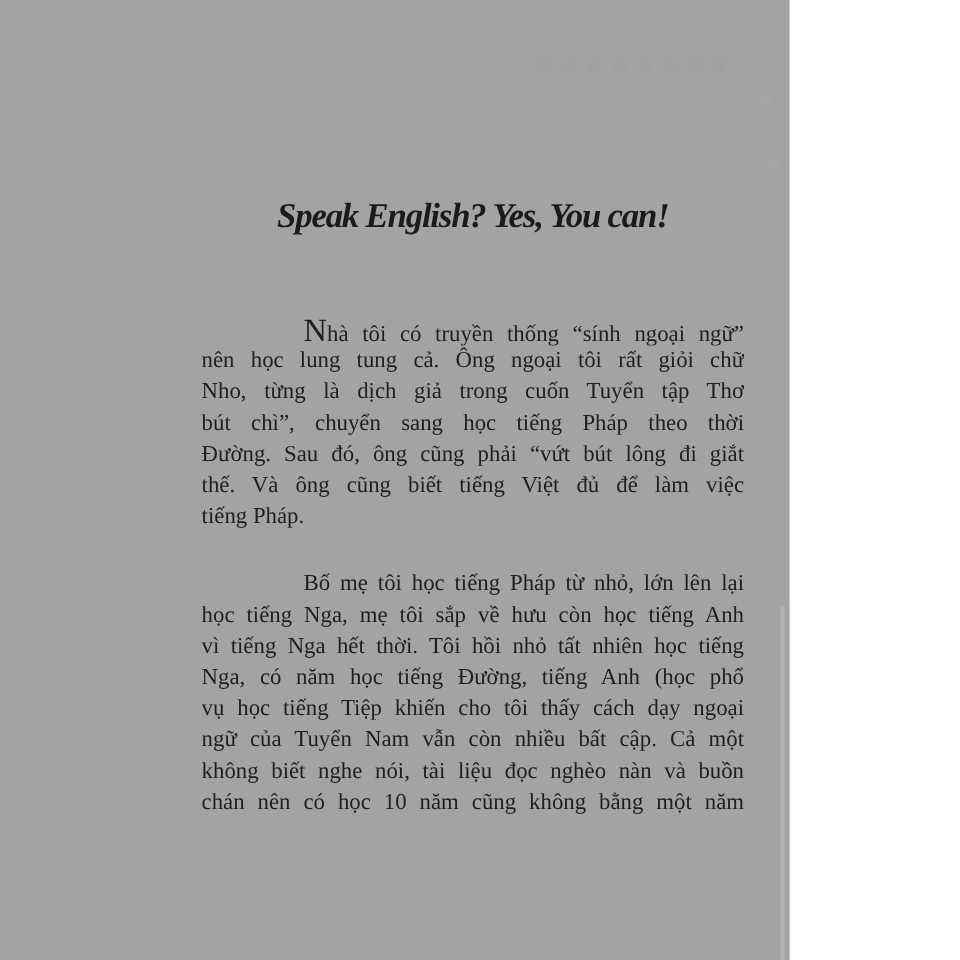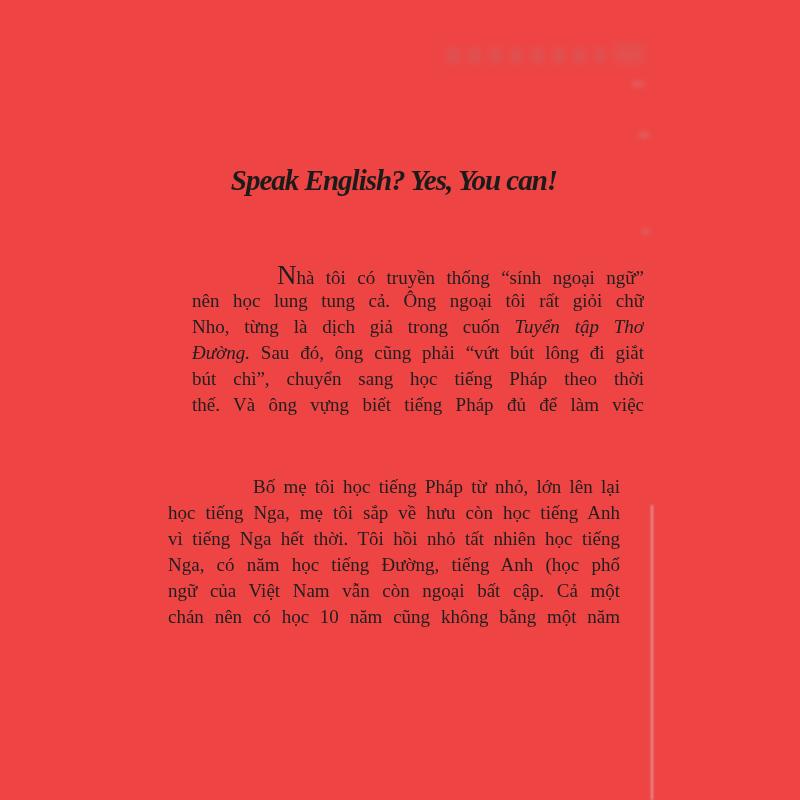--- a/index.html
+++ b/index.html
@@ -1,45 +1,45 @@
 <!DOCTYPE html>
 <html lang="vi"><head>
 <meta charset="utf-8">
 <style>
   html,body{margin:0;padding:0;background:#ffffff;}
   .screen{
-    position:relative;width:800px;height:800px;background:#ef4444;overflow:hidden;
+    position:relative;width:658px;height:800px;background:#a3a3a3;overflow:hidden;
     font-family:"Liberation Serif", serif;
   }
   
   .title{
     position:absolute;left:168px;top:164px;width:452px;margin:0;
     text-align:center;
     font-family:"Liberation Serif", serif;
     font-style:italic;font-weight:700;
     font-size:29px;line-height:32px;letter-spacing:-1px;
     color:#1b1b1b;
   }
   
   .para{
     position:absolute;left:168px;width:452px;color:#1f1f1f;
     font-family:"Liberation Serif", serif;
     font-size:19px;
   }
-  .p1{top:262px;margin-left:24px;}
+  .p1{top:262px;}
   .p2{top:474px;}
   .line{
     height:26px;line-height:26px;overflow:hidden;
     text-align:justify;text-align-last:justify;
     text-justify:inter-word;
   }
   .line.last{text-align-last:left;}
   .line.indent{padding-left:85px;}
   .dropcap{font-size:27px;line-height:26px;}
-  .em{font-style:italic;}
+  .em{}
   
   .smudge-top{
     position:absolute;left:447px;top:47px;width:158px;height:17px;
     background:repeating-linear-gradient(90deg,#8f8f8f 0 13px,transparent 13px 21px);
     filter:blur(3px);opacity:.16;
   }
   .smudge-top2{
     position:absolute;left:613px;top:44px;width:32px;height:20px;
     background:#9a9a9a;filter:blur(4px);opacity:.13;
   }
@@ -63,27 +63,30 @@
   <div class="speck speck2"></div>
   <div class="speck speck3"></div>
   <div class="edge-line"></div>
 
   <h1 class="title">Speak English? Yes, You can!</h1>
 
   <div class="para p1">
     <div class="line indent"><span class="dropcap">N</span><span>hà tôi có truyền thống “sính ngoại ngữ”</span></div>
     <div class="line">nên học lung tung cả. Ông ngoại tôi rất giỏi chữ</div>
     <div class="line"><span>Nho, từng là dịch giả trong cuốn </span><span class="em">Tuyển tập Thơ</span></div>
+    <div class="line">bút chì”, chuyển sang học tiếng Pháp theo thời</div>
     <div class="line"><span class="em">Đường.</span><span> Sau đó, ông cũng phải “vứt bút lông đi giắt</span></div>
-    <div class="line">bút chì”, chuyển sang học tiếng Pháp theo thời</div>
-    <div class="line">thế. Và ông vựng biết tiếng Pháp đủ để làm việc</div>
+    <div class="line">thế. Và ông cũng biết tiếng Việt đủ để làm việc</div>
+    <div class="line last">tiếng Pháp.</div>
   </div>
 
   <div class="para p2">
     <div class="line indent">Bố mẹ tôi học tiếng Pháp từ nhỏ, lớn lên lại phải</div>
     <div class="line">học tiếng Nga, mẹ tôi sắp về hưu còn học tiếng Anh</div>
     <div class="line">vì tiếng Nga hết thời. Tôi hồi nhỏ tất nhiên học tiếng</div>
     <div class="line">Nga, có năm học tiếng Đường, tiếng Anh (học phổ</div>
-    <div class="line">ngữ của Việt Nam vẫn còn ngoại bất cập. Cả một</div>
+    <div class="line">vụ học tiếng Tiệp khiến cho tôi thấy cách dạy ngoại</div>
+    <div class="line">ngữ của Tuyển Nam vẫn còn nhiều bất cập. Cả một</div>
+    <div class="line">không biết nghe nói, tài liệu đọc nghèo nàn và buồn</div>
     <div class="line">chán nên có học 10 năm cũng không bằng một năm</div>
   </div>
 
 </div>
 
 </body></html>

